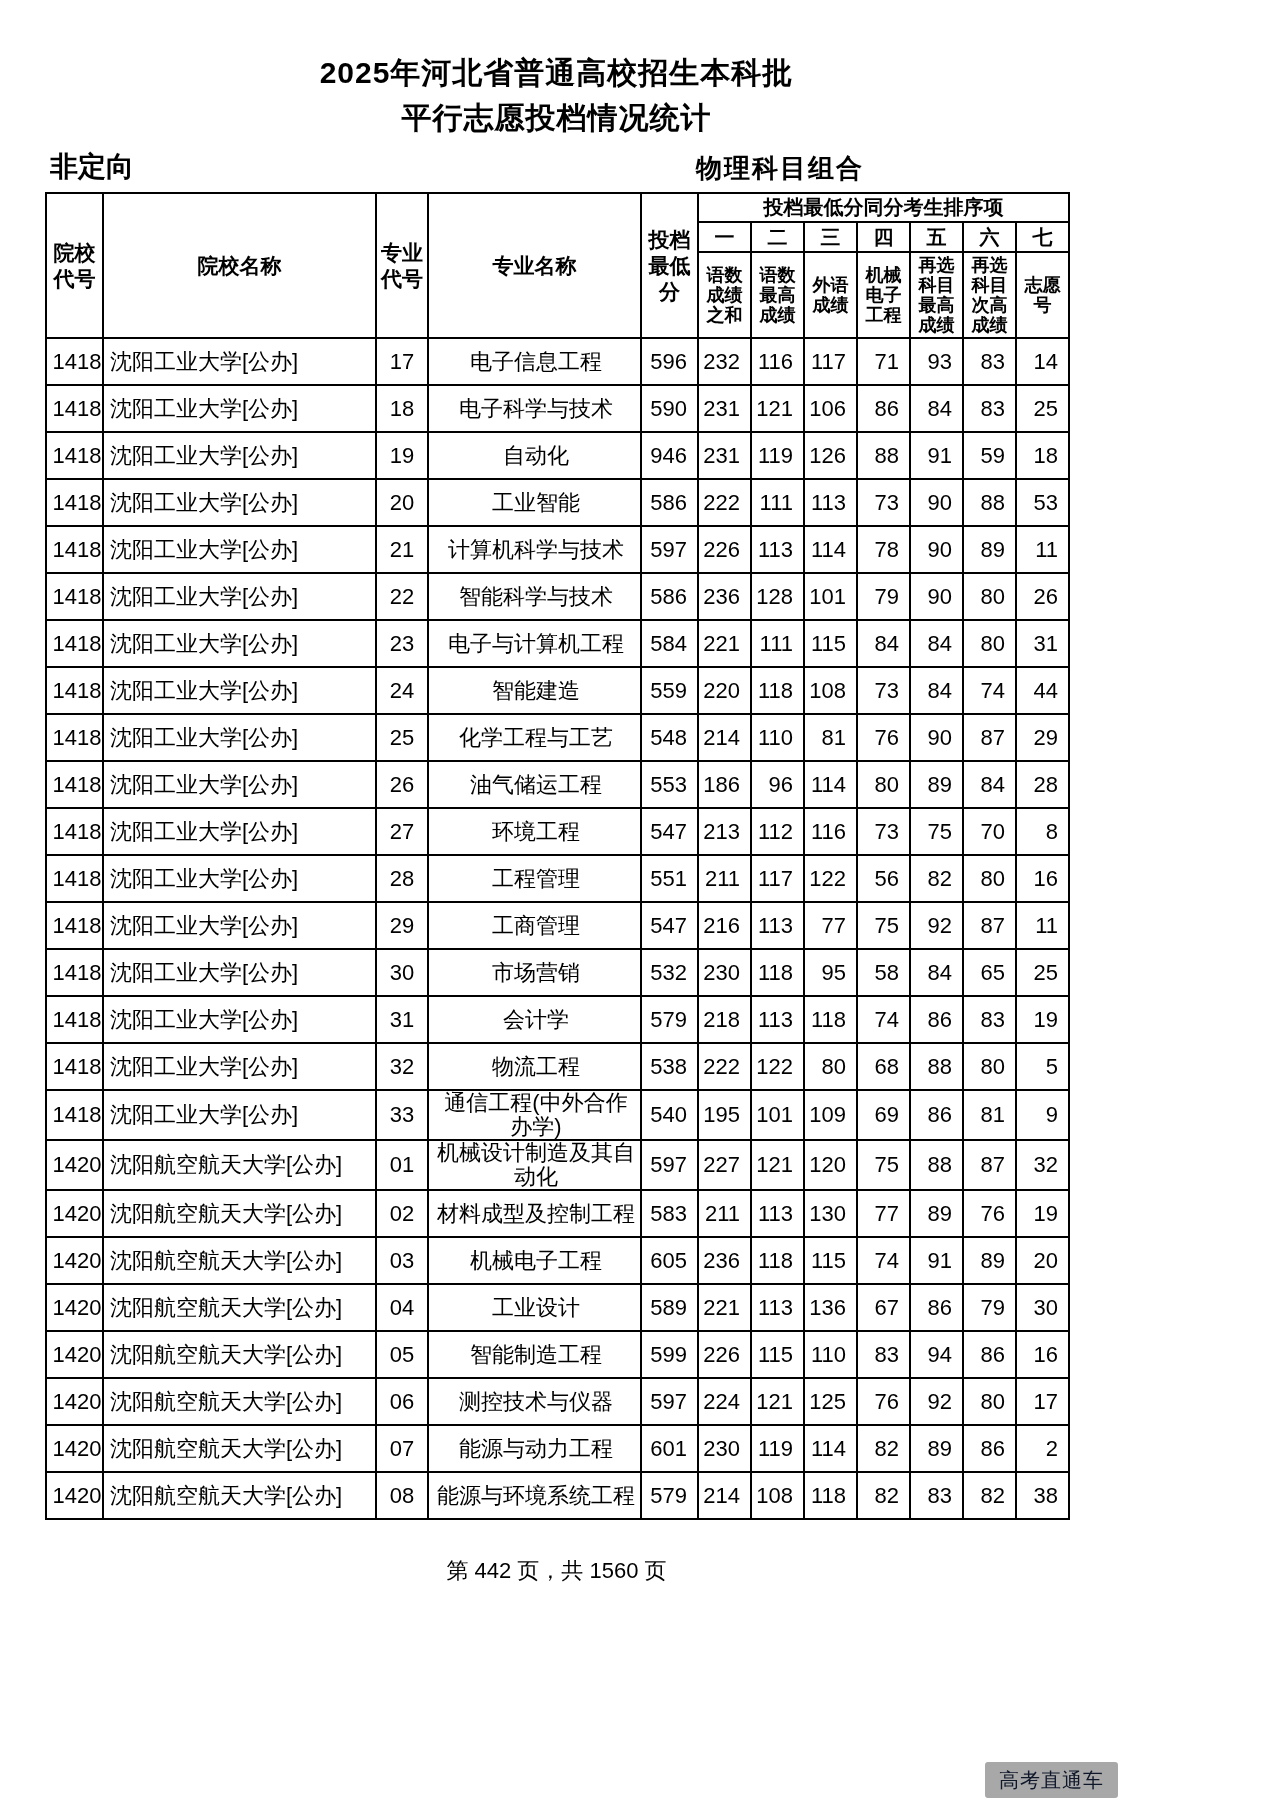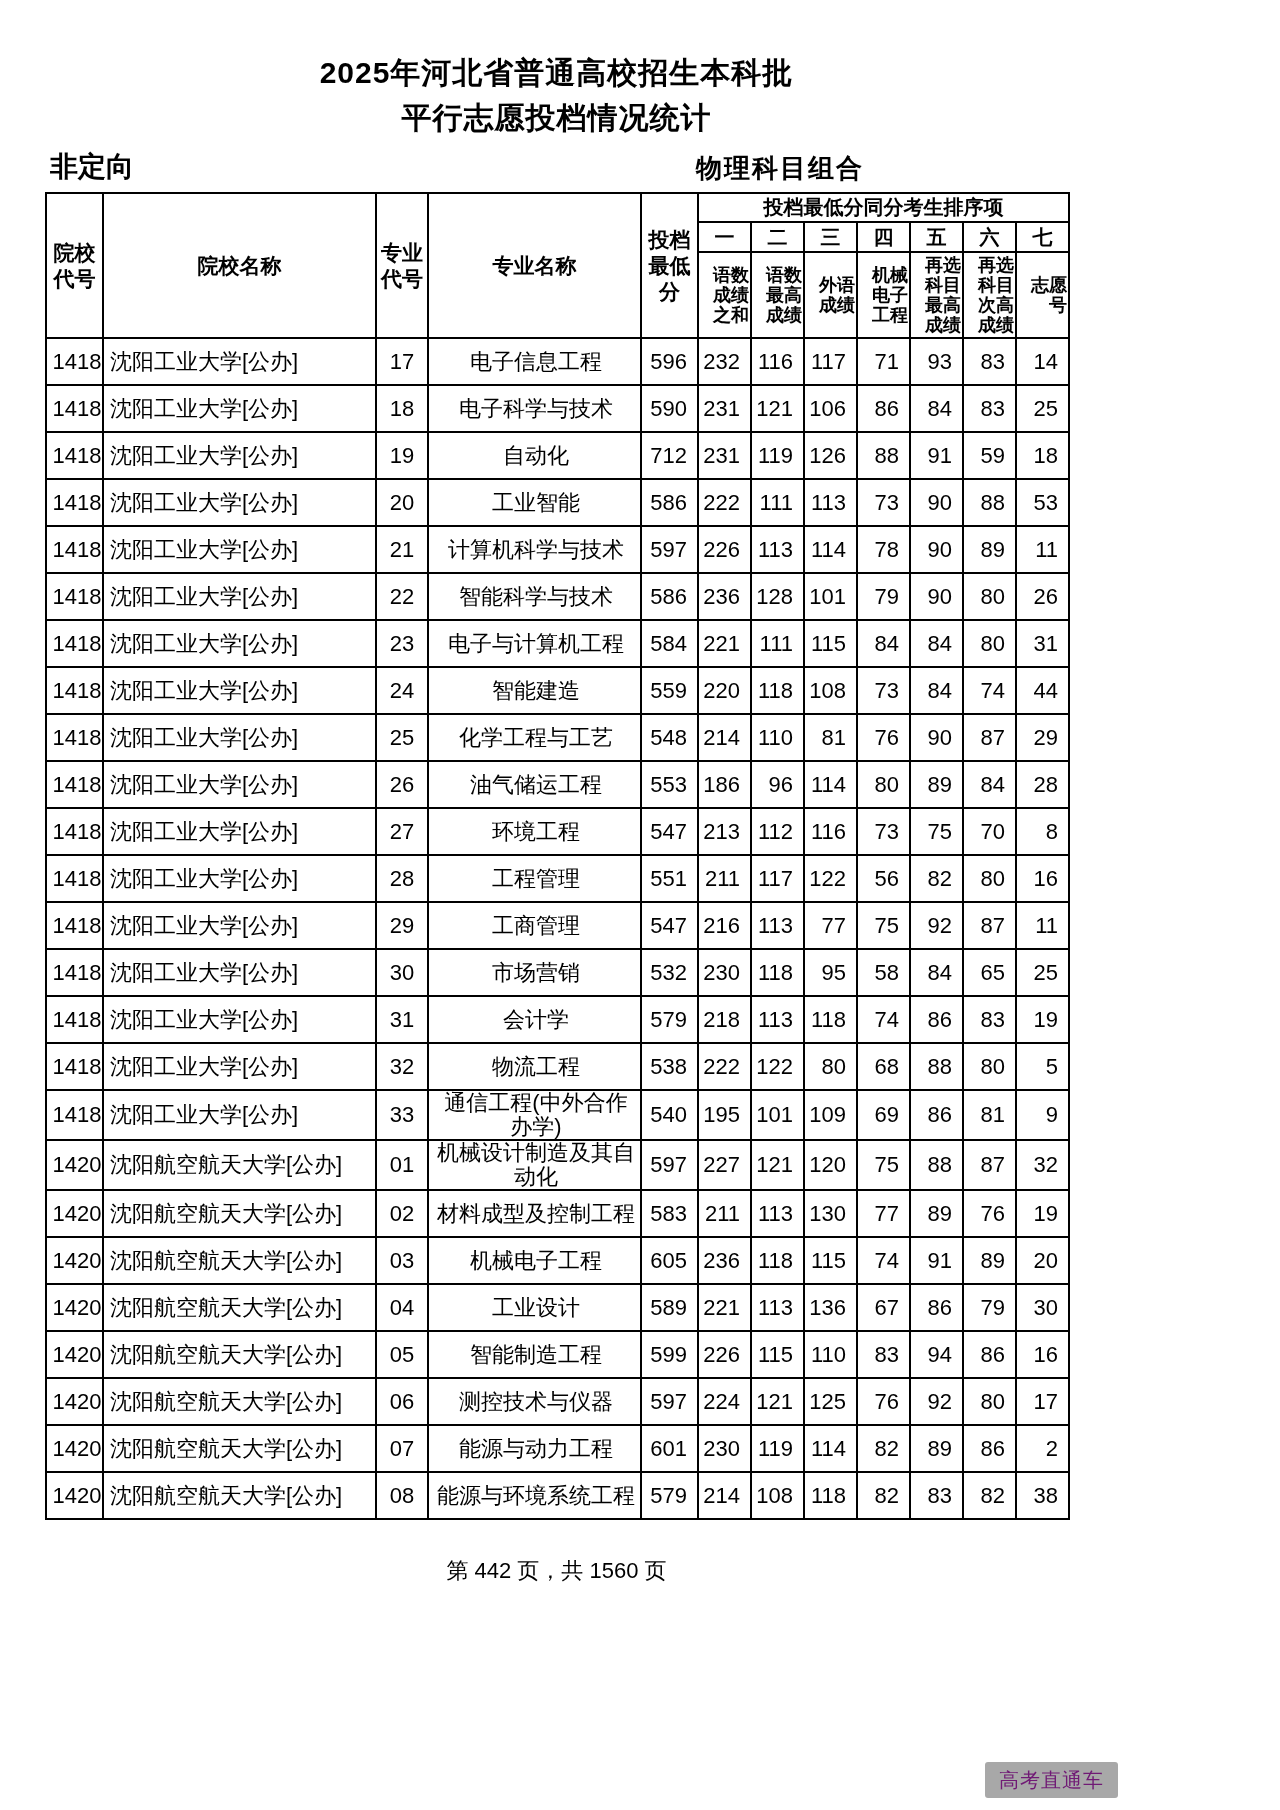--- a/index.html
+++ b/index.html
@@ -37,39 +37,39 @@
   }
   table.stats th, table.stats td {
     border: 2px solid #000;
     vertical-align: middle;
     word-break: break-all;
   }
   table.stats th { font-weight: bold; text-align: center; }
   th.h-main { font-size: 21px; line-height: 26px; padding: 2px; }
   th.h-group { font-size: 20px; height: 22px; }
   tr.hrow2 th { font-size: 20px; height: 30px; font-weight: bold; }
-  tr.hrow3 th { font-size: 18px; line-height: 20px; height: 82px; padding: 2px 1px; text-align: right; }
+  tr.hrow3 th { font-size: 18px; line-height: 20px; height: 82px; padding: 2px 1px; }
   table.stats td { height: 47px; font-size: 22px; line-height: 24px; }
   td.c-code  { text-align: center; padding-left: 5px; }
   td.c-inst  { text-align: left; padding-left: 6px; }
   td.c-mcode { text-align: center; }
   td.c-major { text-align: center; padding-left: 7px; padding-right: 4px; }
   td.c-num   { text-align: right; padding-right: 10px; }
   .page-footer {
     width: 1023px;
     margin-top: 36px;
     text-align: center;
     font-size: 22px;
   }
   .watermark {
     position: absolute;
     left: 985px;
     top: 1762px;
     background: #a8a8a8;
-    color: #701a75;
+    color: #0f172a;
     font-size: 20px;
     line-height: 20px;
     padding: 8px 14px;
     border-radius: 3px;
     letter-spacing: 1px;
   }
 </style>
 </head>
 <body>
 
@@ -155,21 +155,21 @@
           <td class="c-num">86</td>
           <td class="c-num">84</td>
           <td class="c-num">83</td>
           <td class="c-num">25</td>
         </tr>
         <tr>
           <td class="c-code">1418</td>
           <td class="c-inst">沈阳工业大学[公办]</td>
           <td class="c-mcode">19</td>
           <td class="c-major">自动化</td>
-          <td class="c-num">712</td>
+          <td class="c-num">946</td>
           <td class="c-num">231</td>
           <td class="c-num">119</td>
           <td class="c-num">126</td>
           <td class="c-num">88</td>
           <td class="c-num">91</td>
           <td class="c-num">59</td>
           <td class="c-num">18</td>
         </tr>
         <tr>
           <td class="c-code">1418</td>

